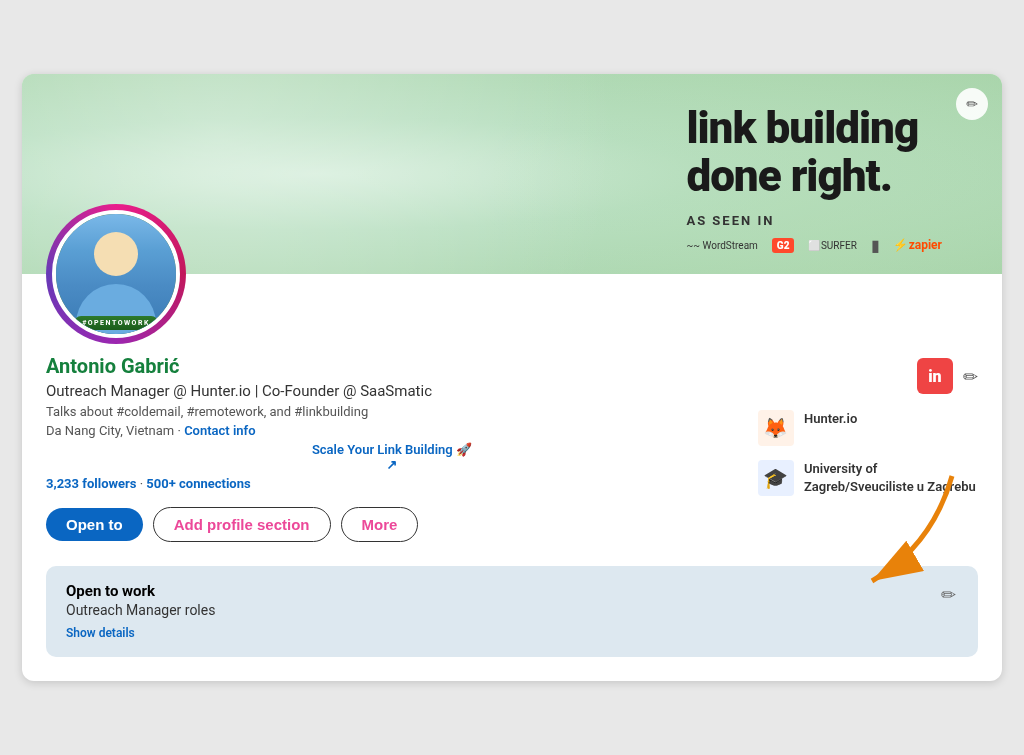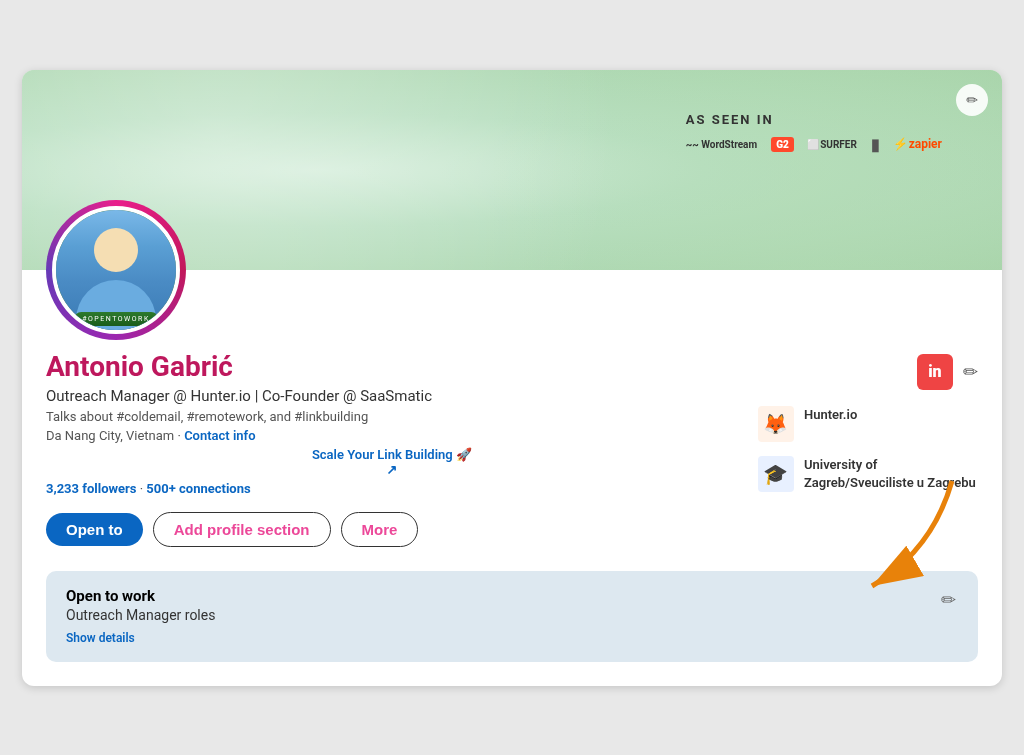--- a/index.html
+++ b/index.html
@@ -56,21 +56,21 @@
     }
     .banner-logos {
       display: flex;
       align-items: center;
       gap: 14px;
       margin-top: 8px;
     }
     .banner-logo-item {
       font-size: 11px;
       color: #555;
-      font-weight: 700;
+      font-weight: 400;
     }
     .banner-logo-item.wordstream { font-size: 10px; color: #333; }
     .banner-edit-btn {
       position: absolute;
       top: 14px;
       right: 14px;
       width: 32px;
       height: 32px;
       border-radius: 50%;
       background: rgba(255,255,255,0.9);
@@ -144,40 +144,40 @@
       background: #6aace0;
     }
     .open-to-work-badge {
       position: absolute;
       bottom: 4px;
       left: 50%;
       transform: translateX(-50%);
       background: linear-gradient(180deg, #2d7a2d, #1a5c1a);
       color: #fff;
       font-size: 7px;
-      font-weight: 400;
+      font-weight: 700;
       letter-spacing: 1.5px;
       padding: 3px 8px;
       border-radius: 12px;
       white-space: nowrap;
       text-align: center;
     }
     
     .profile-content {
       padding: 80px 24px 24px 24px;
       display: flex;
       gap: 20px;
     }
     .profile-left {
       flex: 1;
     }
     .profile-name {
-      font-size: 28px;
+      font-size: 20px;
       font-weight: 700;
-      color: #be185d;
+      color: #15803d;
       margin-bottom: 4px;
     }
     .profile-title {
       font-size: 15px;
       color: #333;
       margin-bottom: 4px;
     }
     .profile-topics {
       font-size: 13px;
       color: #555;
@@ -324,20 +324,24 @@
     }
   </style>
 </head>
 <body>
 
 <div class="card">
 
   <div class="banner">
     <div class="banner-texture"></div>
     <div class="banner-text-area">
+      <div class="banner-headline">
+        <span>link building</span><br>
+        <span>done right.</span>
+      </div>
       <div class="banner-subtext">AS SEEN IN</div>
       <div class="banner-logos">
         <span class="banner-logo-item wordstream">~~ WordStream</span>
         <span class="banner-logo-item" style="background:#ff492c;color:#fff;padding:2px 5px;border-radius:3px;font-size:10px;font-weight:900;">G2</span>
         <span class="banner-logo-item" style="font-size:10px;color:#333;">⬜SURFER</span>
         <span class="banner-logo-item" style="font-size:16px;">▮</span>
         <span class="banner-logo-item" style="font-size:12px;color:#ff4a00;font-weight:700;">⚡zapier</span>
       </div>
     </div>
     <button class="banner-edit-btn">

